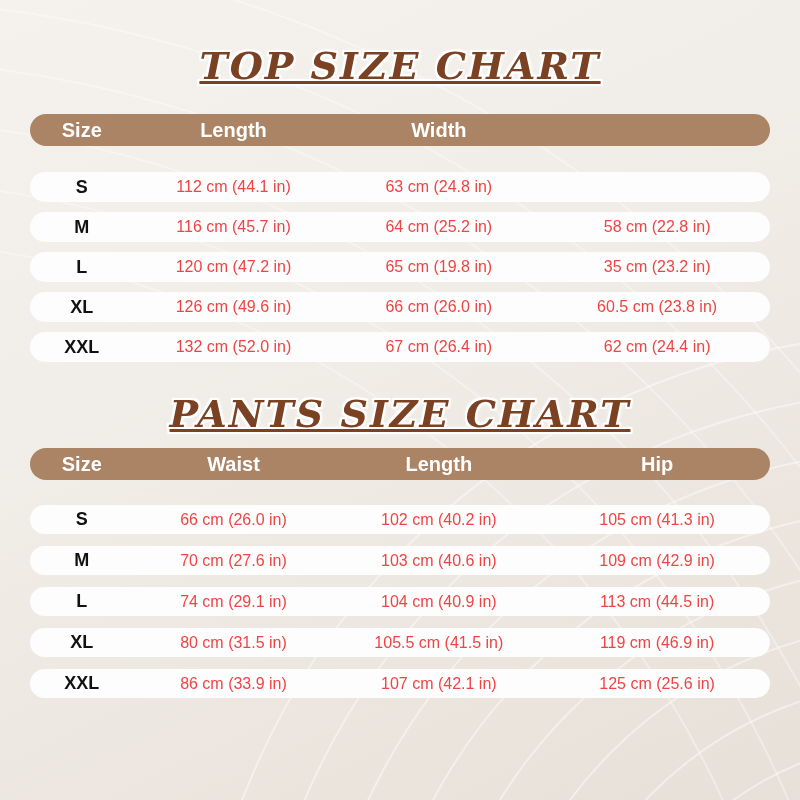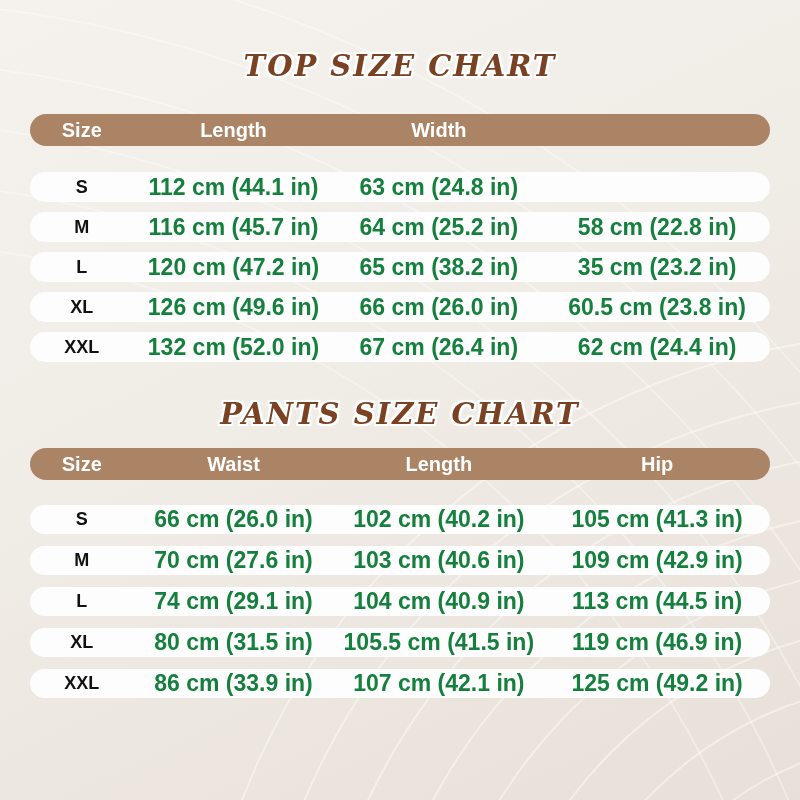--- a/index.html
+++ b/index.html
@@ -20,30 +20,31 @@
   .content {
     position: relative;
     z-index: 1;
     padding: 0 30px;
   }
   .chart-title {
     text-align: center;
     font-family: "DejaVu Serif", serif;
     font-style: italic;
     font-weight: bold;
-    font-size: 29px;
+    font-size: 38px;
     line-height: 52px;
     letter-spacing: 2px;
     color: #7a4123;
     text-shadow:
       -2px -2px 0 #ffffff, 2px -2px 0 #ffffff,
       -2px  2px 0 #ffffff, 2px  2px 0 #ffffff,
       -2px  0   0 #ffffff, 2px  0   0 #ffffff,
        0   -2px 0 #ffffff, 0    2px 0 #ffffff,
        0 0 6px #ffffff;
+    text-decoration: underline;
   }
   .chart-title.first  { margin-top: 40px; }
   .chart-title.second { margin-top: 26px; }
   .grid4 {
     display: grid;
     grid-template-columns: 14% 27% 28.5% 30.5%;
     align-items: center;
   }
   .thead {
     margin-top: 22px;
@@ -69,24 +70,23 @@
     gap: 12px;
   }
   .trow {
     height: 30px;
     background: #fdfdfd;
     border-radius: 15px;
   }
   .tbody.second .trow { height: 29px; }
   .trow .cell {
     text-align: center;
-    color: #15803d;
-    font-size: 23px;
+    color: #ef4444;
+    font-size: 16px;
     white-space: nowrap;
-    font-weight: bold;
   }
   .trow .cell.size {
     font-weight: bold;
     font-size: 18px;
     color: #111111;
   }
 </style>
 </head>
 <body>
 
@@ -131,21 +131,21 @@
       </div>
       <div class="trow grid4">
         <div class="cell size">M</div>
         <div class="cell">116 cm (45.7 in)</div>
         <div class="cell">64 cm (25.2 in)</div>
         <div class="cell">58 cm (22.8 in)</div>
       </div>
       <div class="trow grid4">
         <div class="cell size">L</div>
         <div class="cell">120 cm (47.2 in)</div>
-        <div class="cell">65 cm (38.2 in)</div>
+        <div class="cell">65 cm (19.8 in)</div>
         <div class="cell">35 cm (23.2 in)</div>
       </div>
       <div class="trow grid4">
         <div class="cell size">XL</div>
         <div class="cell">126 cm (49.6 in)</div>
         <div class="cell">66 cm (26.0 in)</div>
         <div class="cell">60.5 cm (23.8 in)</div>
       </div>
       <div class="trow grid4">
         <div class="cell size">XXL</div>
@@ -186,18 +186,18 @@
       <div class="trow grid4">
         <div class="cell size">XL</div>
         <div class="cell">80 cm (31.5 in)</div>
         <div class="cell">105.5 cm (41.5 in)</div>
         <div class="cell">119 cm (46.9 in)</div>
       </div>
       <div class="trow grid4">
         <div class="cell size">XXL</div>
         <div class="cell">86 cm (33.9 in)</div>
         <div class="cell">107 cm (42.1 in)</div>
-        <div class="cell">125 cm (49.2 in)</div>
+        <div class="cell">125 cm (25.6 in)</div>
       </div>
     </div>
 
   </div>
 </div>
 
 </body></html>

